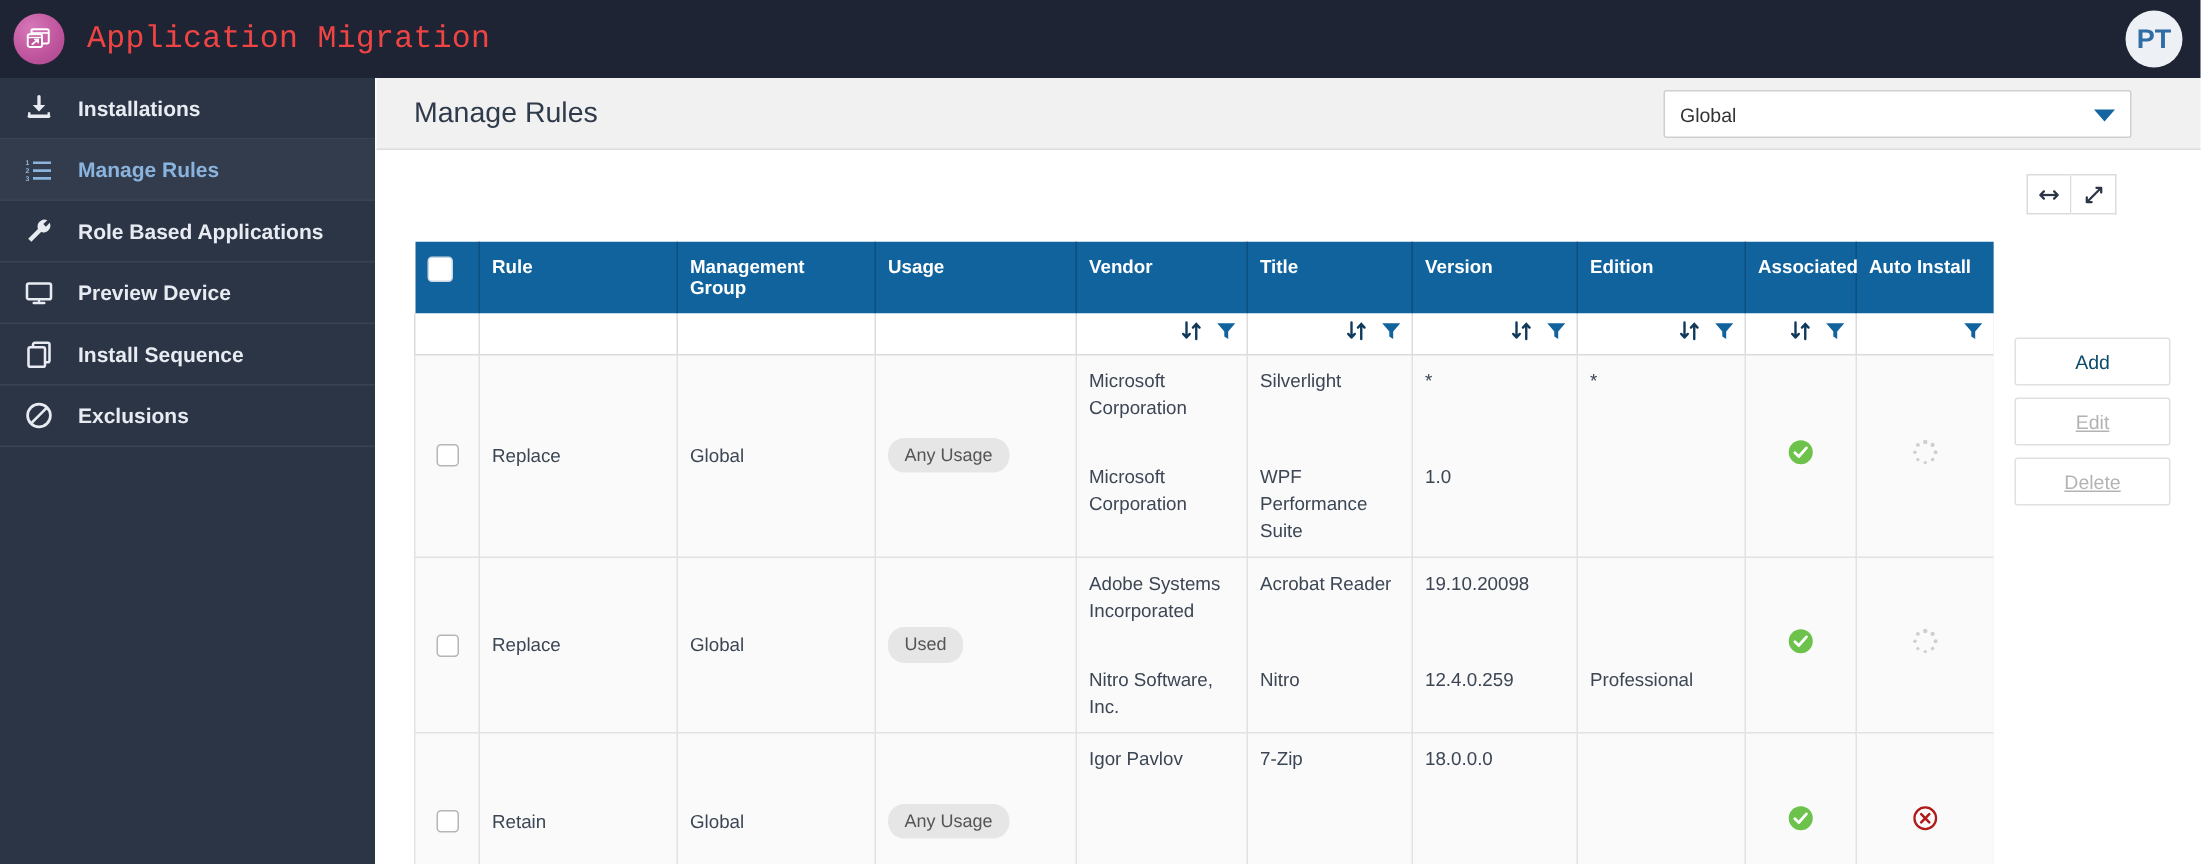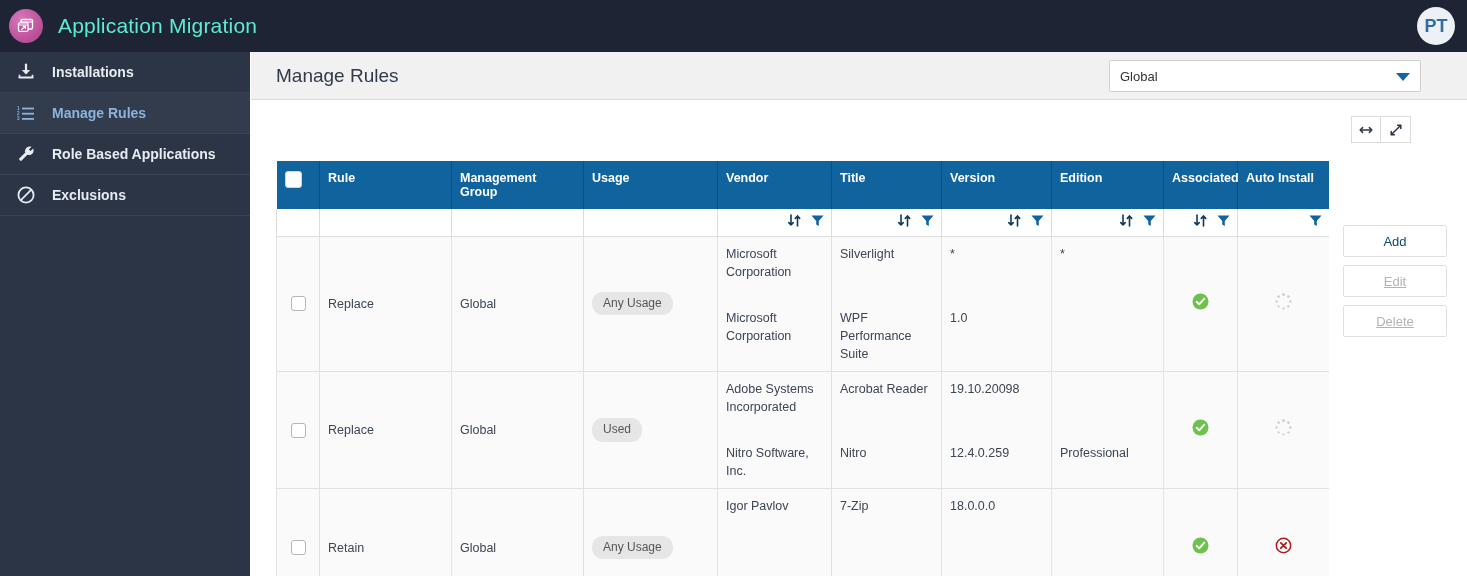--- a/index.html
+++ b/index.html
@@ -16,22 +16,23 @@
     background: #1e2433;
     display: flex; align-items: center;
   }
   .logo-wrap { width: 52px; display: flex; justify-content: center; align-items: center; }
   .logo {
     width: 34px; height: 34px; border-radius: 50%;
     background: radial-gradient(circle at 35% 30%, #d678b8 0%, #c0569f 55%, #a8458a 100%);
     display: flex; align-items: center; justify-content: center;
   }
   .app-title {
-    color: #5eead4; font-size: 21px; font-weight: 400; letter-spacing: .2px;
+    color: #ef4444; font-size: 21px; font-weight: 400; letter-spacing: .2px;
     margin-left: 6px;
+    font-family: Liberation Mono, monospace;
   }
   .avatar {
     position: absolute; right: 12px; top: 7px;
     width: 38px; height: 38px; border-radius: 50%;
     background: #edf1f5; color: #2f6da4;
     font-size: 18px; font-weight: 600;
     display: flex; align-items: center; justify-content: center;
   }
 
   
@@ -197,21 +198,40 @@
 
   <div class="nav-item">
     <span class="nav-icon">
       <svg width="20" height="20" viewBox="0 0 20 20">
         <path d="M13.6 2.4a4.6 4.6 0 0 0-4.3 6.2L2.8 15.1l2.1 2.1 6.5-6.5a4.6 4.6 0 0 0 6.2-4.3c0-.7-.15-1.35-.42-1.93L14.6 7.1l-1.7-1.7 2.63-2.58c-.58-.27-1.23-.42-1.93-.42z" fill="#e8ecf2"></path>
       </svg>
     </span>
     <span class="nav-label">Role Based Applications</span>
   </div>
 
-
+  <div class="nav-item">
+    <span class="nav-icon">
+      <svg width="20" height="20" viewBox="0 0 20 20">
+        <rect x="2" y="4" width="16" height="10.5" rx="1.2" fill="none" stroke="#e8ecf2" stroke-width="1.7"></rect>
+        <line x1="6.5" y1="17" x2="13.5" y2="17" stroke="#e8ecf2" stroke-width="1.7" stroke-linecap="round"></line>
+        <line x1="10" y1="14.5" x2="10" y2="17" stroke="#e8ecf2" stroke-width="1.5"></line>
+      </svg>
+    </span>
+    <span class="nav-label">Preview Device</span>
+  </div>
+
+  <div class="nav-item">
+    <span class="nav-icon">
+      <svg width="20" height="20" viewBox="0 0 20 20">
+        <rect x="6" y="2.5" width="11" height="13" rx="1.2" fill="none" stroke="#e8ecf2" stroke-width="1.7"></rect>
+        <rect x="3" y="5.5" width="11" height="13" rx="1.2" fill="#2c3545" stroke="#e8ecf2" stroke-width="1.7"></rect>
+      </svg>
+    </span>
+    <span class="nav-label">Install Sequence</span>
+  </div>
 
   <div class="nav-item">
     <span class="nav-icon">
       <svg width="20" height="20" viewBox="0 0 20 20">
         <circle cx="10" cy="10" r="7.6" fill="none" stroke="#e8ecf2" stroke-width="1.8"></circle>
         <line x1="4.9" y1="15.1" x2="15.1" y2="4.9" stroke="#e8ecf2" stroke-width="1.8"></line>
       </svg>
     </span>
     <span class="nav-label">Exclusions</span>
   </div>

